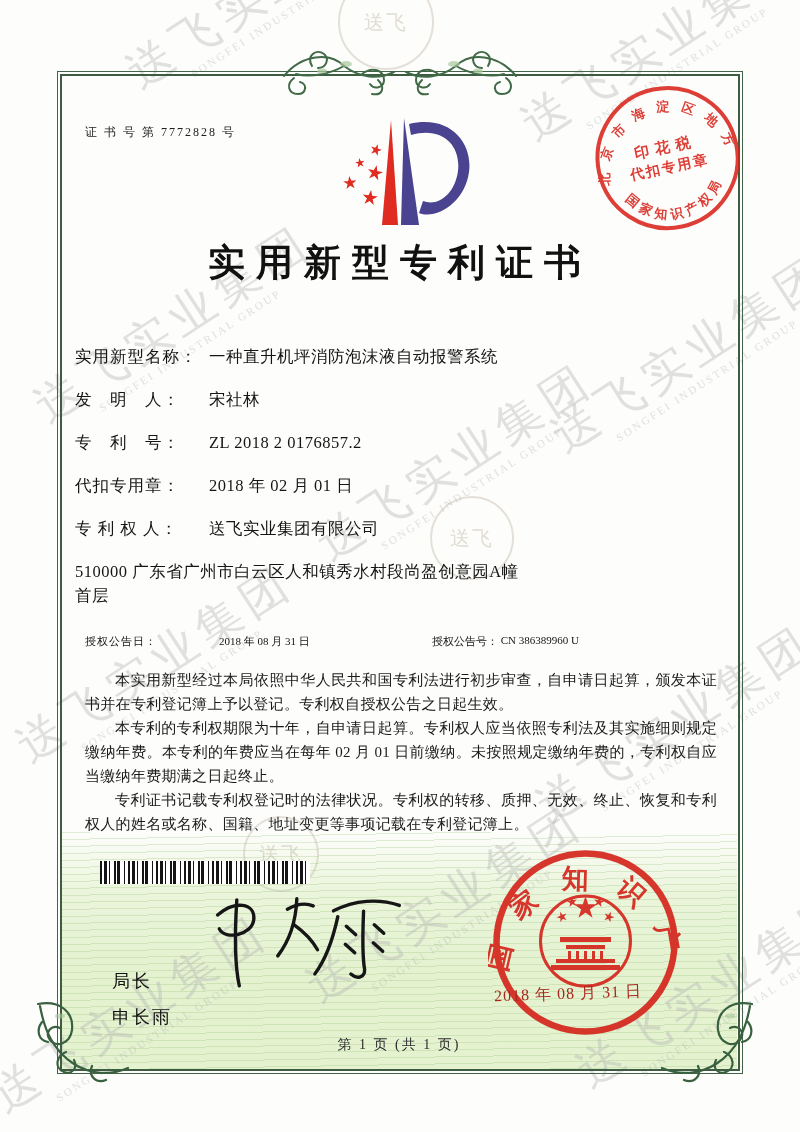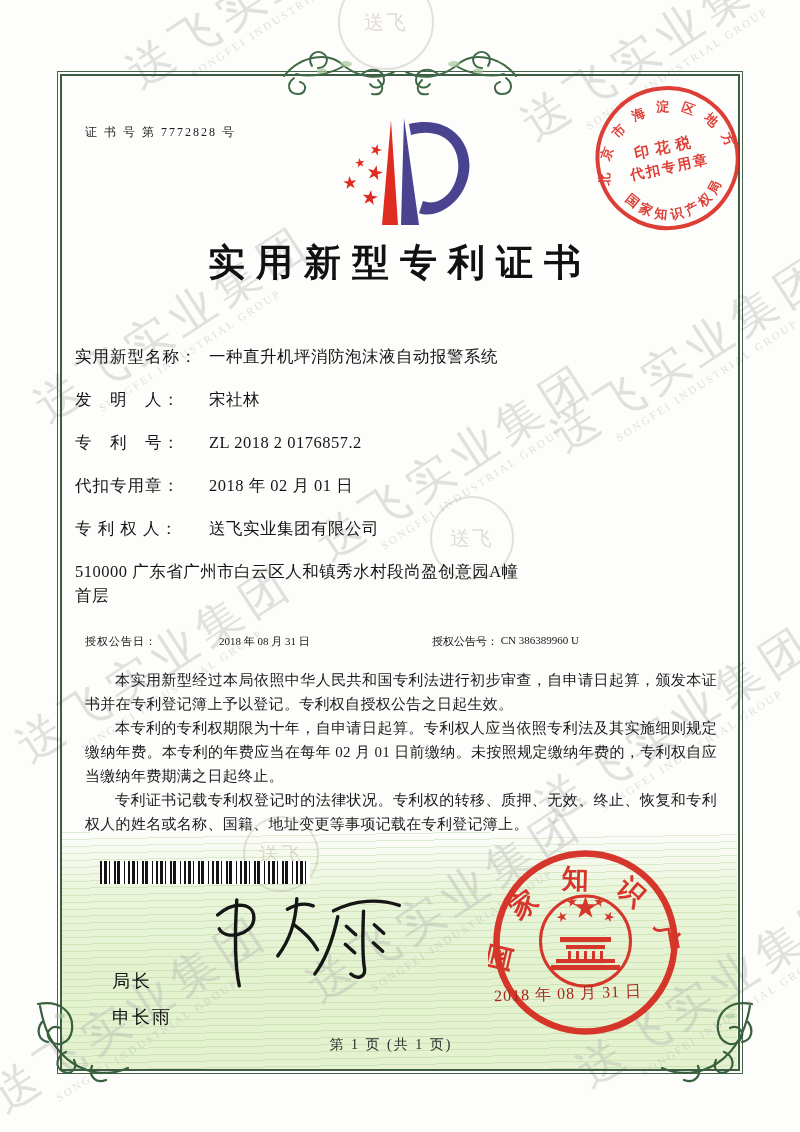--- a/index.html
+++ b/index.html
@@ -58,21 +58,21 @@
   .signer{position:absolute;left:112px;top:915px;z-index:4;font-size:18px;color:#111;
           letter-spacing:2px;line-height:36px;margin-top:48px;}
   .sig-script{position:absolute;left:205px;top:882px;z-index:4;transform:rotate(-3deg);}
 
   
   .seal{position:absolute;left:488px;top:845px;z-index:5;opacity:.93;}
   .seal-date{position:absolute;left:494px;top:983px;width:190px;z-index:6;
              font-size:16px;letter-spacing:1px;color:#a8281d;transform:rotate(-2deg);}
   .tax-stamp{position:absolute;left:588px;top:78px;z-index:5;transform:rotate(-12deg);opacity:.88;}
 
-  .footer{position:absolute;left:49px;top:1036px;width:684px;text-align:center;z-index:4;
+  .footer{position:absolute;left:57px;top:1036px;width:684px;text-align:center;z-index:4;
           font-size:14px;letter-spacing:2px;color:#2c2c2c;}
 </style>
 </head>
 <body>
 
 <div class="page">
 
   <svg width="0" height="0" style="position:absolute">
     <defs>
       <path id="star" d="M0,-1 L0.588,0.809 L-0.951,-0.309 L0.951,-0.309 L-0.588,0.809 Z" fill-rule="nonzero"></path>

